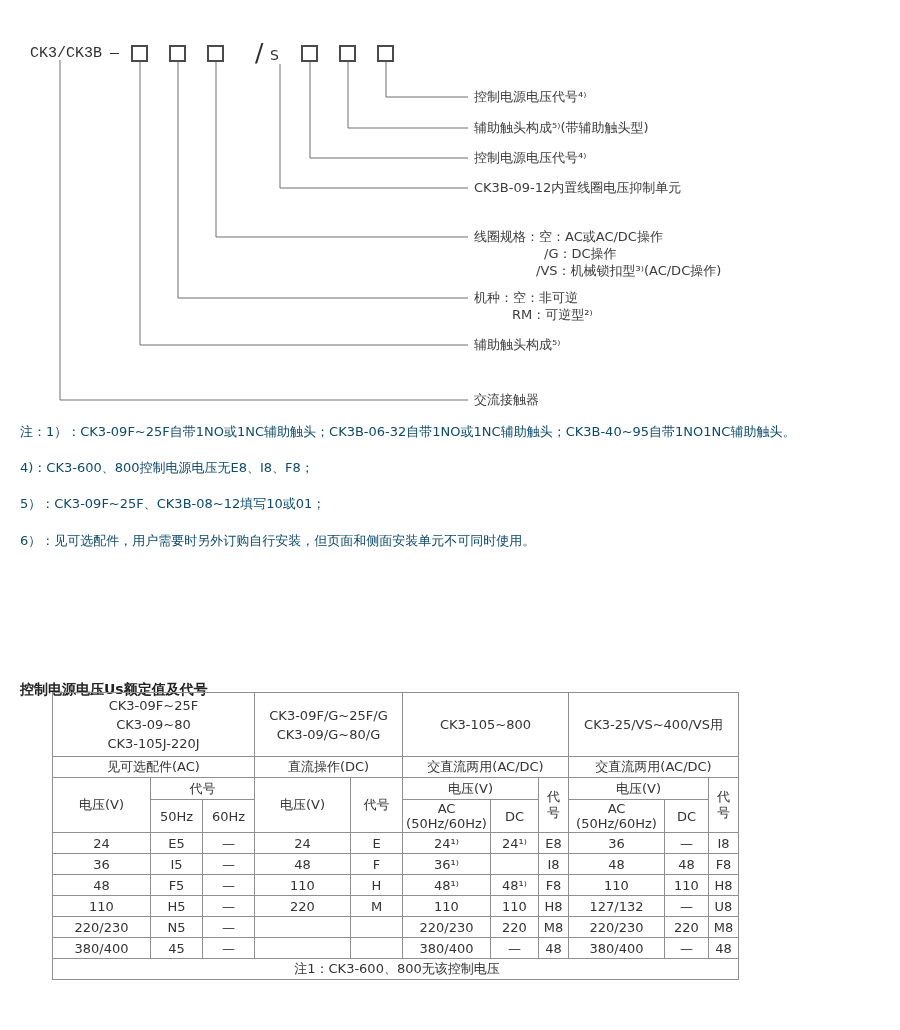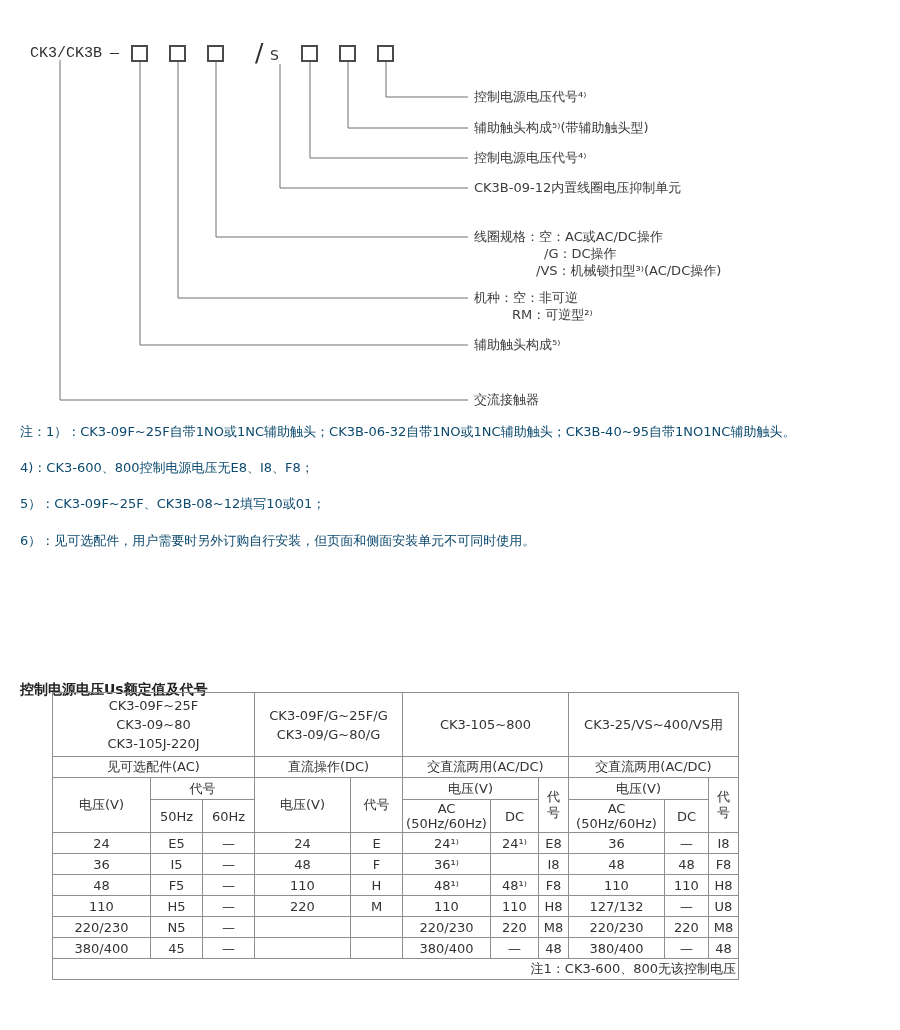--- a/index.html
+++ b/index.html
@@ -33,21 +33,21 @@
   .vtable { border-collapse: collapse; table-layout: fixed; font-size: 13px; color: #333; }
   .vtable th, .vtable td {
     border: 1px solid #8f8f8f; text-align: center; vertical-align: middle;
     font-weight: normal; padding: 1px 2px; overflow: hidden;
   }
   .vtable tr.grp th { height: 64px; line-height: 19px; }
   .vtable tr.op th { height: 20px; }
   .vtable tr.hc th { height: 22px; }
   .vtable tr.hd th { height: 32px; line-height: 15px; }
   .vtable tbody td { height: 21px; line-height: 17px; }
-  .vtable .foot { text-align: right; padding-left: 5px; height: 21px; }
+  .vtable .foot { text-align: center; padding-left: 5px; height: 21px; }
   .blk { display: block; }
   .stack { display: inline-block; width: 14px; word-break: break-all; line-height: 16px; }
 </style>
 </head>
 <body>
 
 <div class="diagram">
 
   <svg class="lines" width="900" height="418" viewBox="0 0 900 418">
     <path d="M386 62 L386 97 L468 97"></path>

